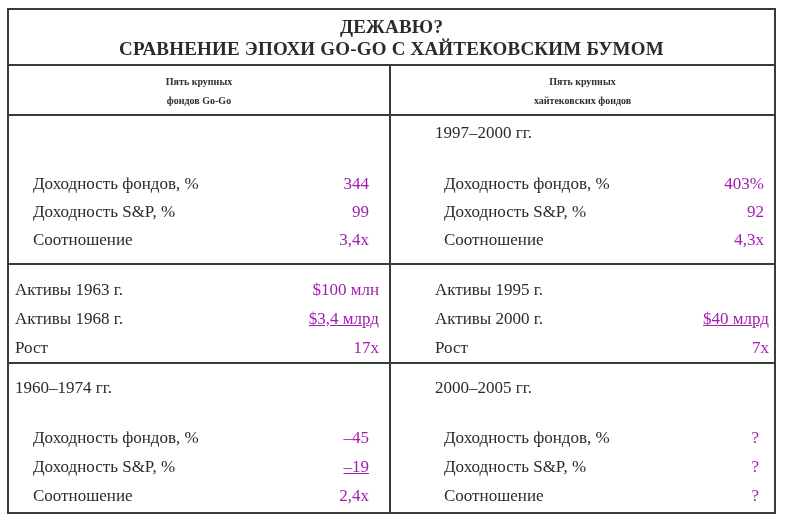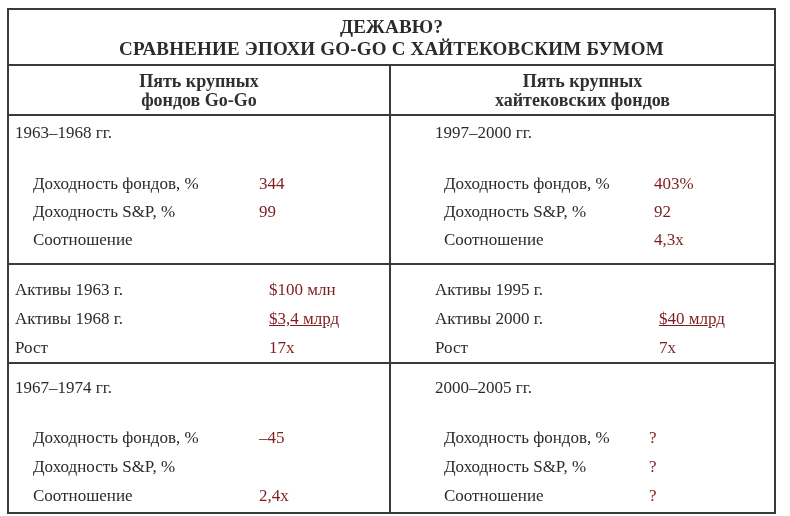--- a/index.html
+++ b/index.html
@@ -48,40 +48,40 @@
       font-size: 19px;
       line-height: 22px;
       font-weight: bold;
       color: #2b2b2b;
       letter-spacing: 0.2px;
     }
     .col-head {
       position: absolute;
       top: 62px;
       text-align: center;
-      font-size: 18px;
+      font-size: 10px;
       line-height: 19px;
       font-weight: bold;
       color: #2f2f2f;
     }
     .cell-text {
       position: absolute;
       font-size: 17px;
       line-height: 20px;
       white-space: nowrap;
       color: #2a2a2a;
     }
     .val {
       position: absolute;
       font-size: 17px;
       line-height: 20px;
       white-space: nowrap;
-      text-align: left;
+      text-align: right;
       width: 110px;
-      color: #7f1d1d;
+      color: #a21caf;
     }
     .ul { text-decoration: underline; }
   </style>
 </head>
 <body>
 
 <div class="table-frame">
 
   <div class="title">
     <div>ДЕЖАВЮ?</div>
@@ -96,29 +96,29 @@
 
   <div class="col-head" style="left:0; width:380px;">
     <div>Пять крупных</div>
     <div>фондов Go-Go</div>
   </div>
   <div class="col-head" style="left:382px; width:383px;">
     <div>Пять крупных</div>
     <div>хайтековских фондов</div>
   </div>
 
-  <div class="cell-text" style="left:6px; top:113px;">1963–1968 гг.</div>
 
   <div class="cell-text" style="left:24px; top:164px;">Доходность фондов, %</div>
   <div class="val" style="left:250px; top:164px;">344</div>
 
   <div class="cell-text" style="left:24px; top:192px;">Доходность S&amp;P, %</div>
   <div class="val" style="left:250px; top:192px;">99</div>
 
   <div class="cell-text" style="left:24px; top:220px;">Соотношение</div>
+  <div class="val" style="left:250px; top:220px;">3,4x</div>
 
   <div class="cell-text" style="left:426px; top:113px;">1997–2000 гг.</div>
 
   <div class="cell-text" style="left:435px; top:164px;">Доходность фондов, %</div>
   <div class="val" style="left:645px; top:164px;">403%</div>
 
   <div class="cell-text" style="left:435px; top:192px;">Доходность S&amp;P, %</div>
   <div class="val" style="left:645px; top:192px;">92</div>
 
   <div class="cell-text" style="left:435px; top:220px;">Соотношение</div>
@@ -134,26 +134,27 @@
   <div class="val" style="left:260px; top:328px;">17x</div>
 
   <div class="cell-text" style="left:426px; top:270px;">Активы 1995 г.</div>
 
   <div class="cell-text" style="left:426px; top:299px;">Активы 2000 г.</div>
   <div class="val ul" style="left:650px; top:299px;">$40 млрд</div>
 
   <div class="cell-text" style="left:426px; top:328px;">Рост</div>
   <div class="val" style="left:650px; top:328px;">7x</div>
 
-  <div class="cell-text" style="left:6px; top:368px;">1967–1974 гг.</div>
+  <div class="cell-text" style="left:6px; top:368px;">1960–1974 гг.</div>
 
   <div class="cell-text" style="left:24px; top:418px;">Доходность фондов, %</div>
   <div class="val" style="left:250px; top:418px;">–45</div>
 
   <div class="cell-text" style="left:24px; top:447px;">Доходность S&amp;P, %</div>
+  <div class="val ul" style="left:250px; top:447px;">–19</div>
 
   <div class="cell-text" style="left:24px; top:476px;">Соотношение</div>
   <div class="val" style="left:250px; top:476px;">2,4x</div>
 
   <div class="cell-text" style="left:426px; top:368px;">2000–2005 гг.</div>
 
   <div class="cell-text" style="left:435px; top:418px;">Доходность фондов, %</div>
   <div class="val" style="left:640px; top:418px;">?</div>
 
   <div class="cell-text" style="left:435px; top:447px;">Доходность S&amp;P, %</div>

